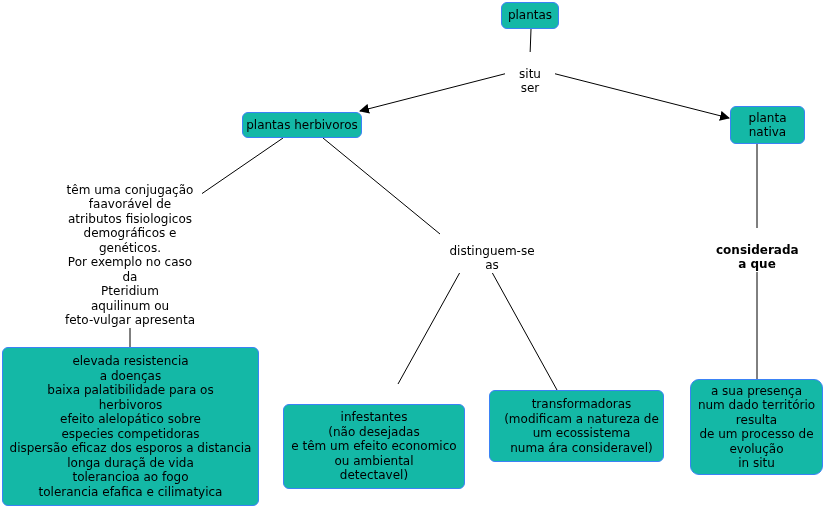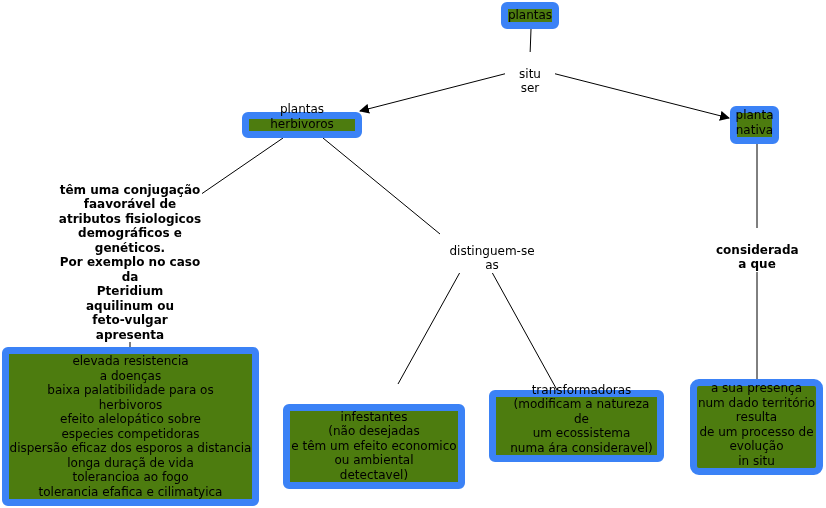--- a/index.html
+++ b/index.html
@@ -5,23 +5,23 @@
     html, body { margin: 0; padding: 0; }
     body {
       width: 826px; height: 508px; position: relative; overflow: hidden;
       background: #ffffff;
       font-family: "DejaVu Sans", sans-serif;
       font-size: 12px; color: #000;
     }
     svg.edges { position: absolute; left: 0; top: 0; width: 826px; height: 508px; }
     .node {
       position: absolute; box-sizing: border-box;
-      background: #4d7c0f; border: 7px solid #3b82f6; border-radius: 6px;
+      background: #14b8a6; border: 1px solid #3b82f6; border-radius: 6px;
       text-align: center; line-height: 14.5px;
-      display: flex; align-items: flex-end; justify-content: center;
+      display: flex; align-items: center; justify-content: center;
       white-space: pre-line;
     }
     .link {
       position: absolute; text-align: center; line-height: 14.5px;
       white-space: pre-line; background: #ffffff;
     }
   </style>
 </head>
 <body>
 
@@ -54,21 +54,21 @@
 </svg>
 
 <div class="node" style="left:501px; top:2px; width:58px; height:27px;">
   <span>plantas</span>
 </div>
 
 <div class="node" style="left:242px; top:112px; width:120px; height:26px;">
   <span>plantas herbivoros</span>
 </div>
 
-<div class="node" style="left:730px; top:106px; width:49px; height:38px;">
+<div class="node" style="left:730px; top:106px; width:75px; height:38px;">
   <span>planta
 nativa</span>
 </div>
 
 <div class="node" style="left:2px; top:347px; width:257px; height:159px;">
   <span>elevada resistencia
 a doenças
 baixa palatibilidade para os
 herbivoros
 efeito alelopático sobre
@@ -101,21 +101,21 @@
 de um processo de
 evolução
 in situ</span>
 </div>
 
 <div class="link" style="left:505px; top:52px; width:50px;">
   <span>situ
 ser</span>
 </div>
 
-<div class="link" style="left:58px; top:168px; width:144px;font-weight:bold;">
+<div class="link" style="left:58px; top:168px; width:144px;">
   <span>têm uma conjugação
 faavorável de
 atributos fisiologicos
 demográficos e
 genéticos.
 Por exemplo no caso
 da
 Pteridium
 aquilinum ou
 feto-vulgar apresenta</span>

